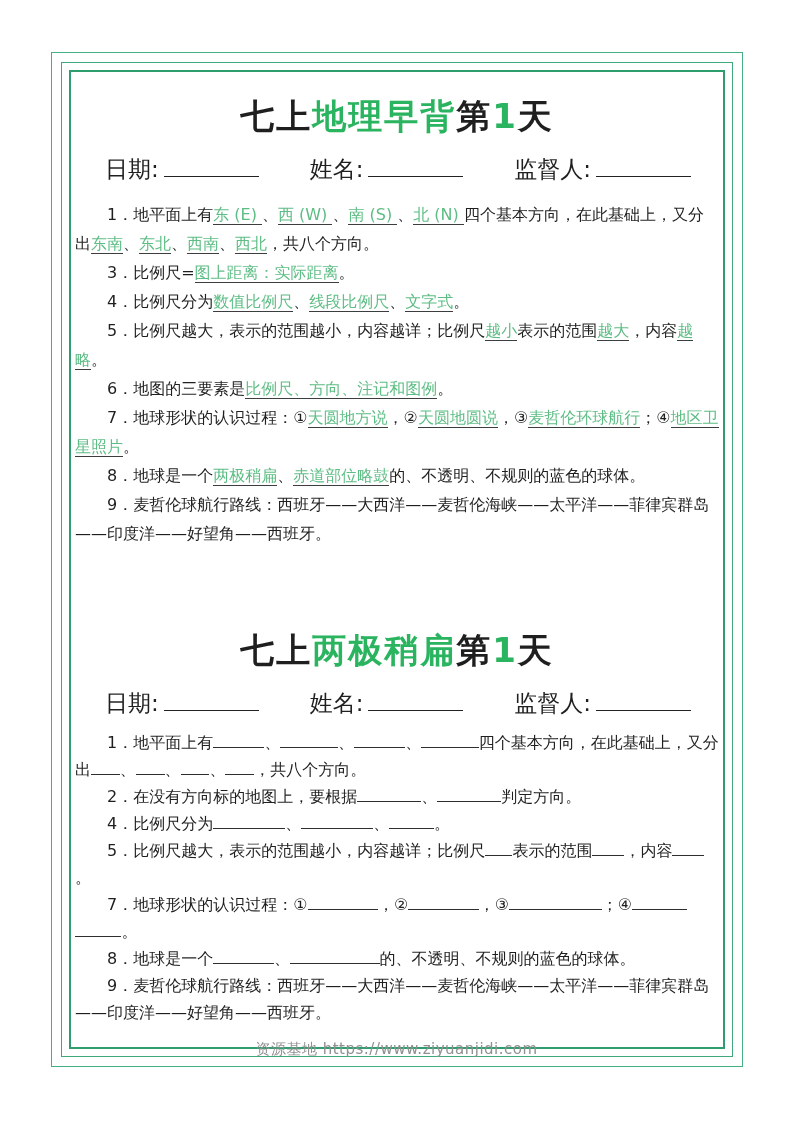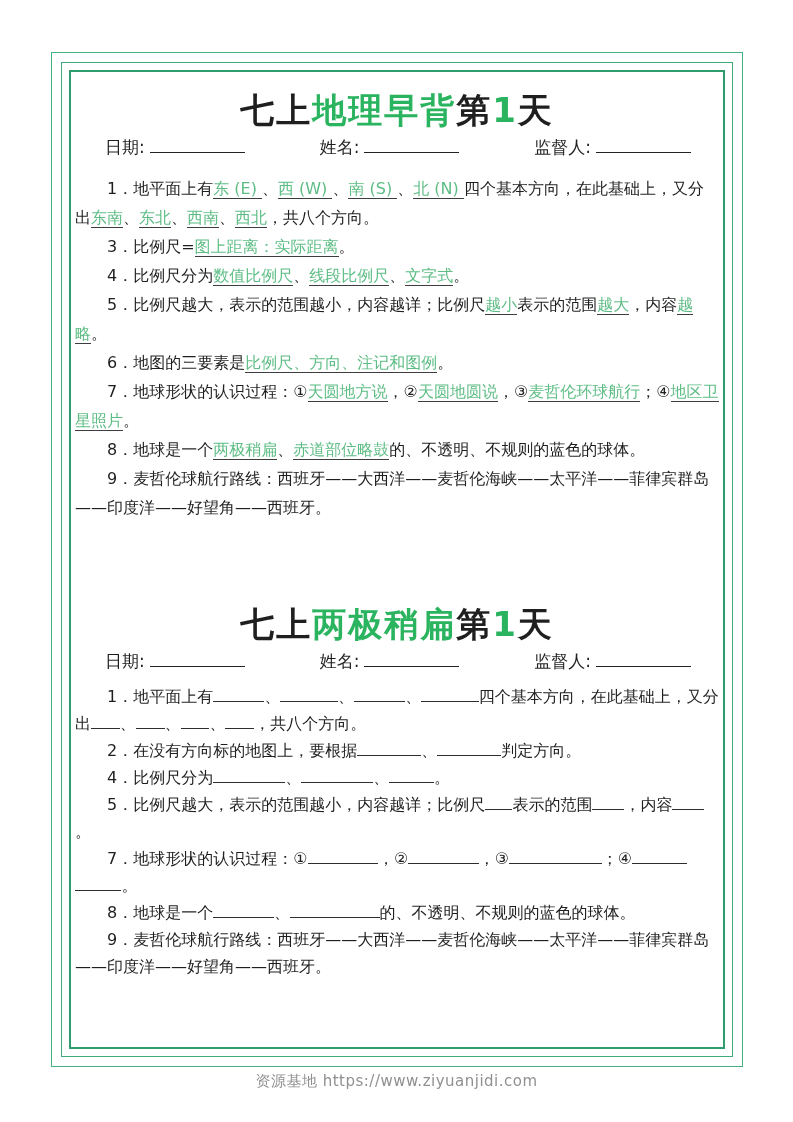--- a/index.html
+++ b/index.html
@@ -20,46 +20,46 @@
   }
   .frame-a{
     position:absolute;left:51px;top:52px;width:692px;height:1015px;
     border:1px solid var(--border-outer);padding:9px;
   }
   .frame-b{border:1px solid var(--border-mid);width:100%;height:100%;padding:7px}
   .frame-c{border:2px solid var(--border-inner);width:100%;height:100%;padding:6px 4px 0 4px;overflow:hidden}
 
   .title{
     display:flex;justify-content:center;align-items:baseline;
-    font-size:34px;font-weight:700;letter-spacing:2px;margin-top:10px;line-height:1.3;
+    font-size:34px;font-weight:700;letter-spacing:2px;margin-top:16px;line-height:1.3;
   }
   .t-green{color:var(--green-title)}
   .t-black{color:var(--ink)}
 
   .fields{
     display:flex;justify-content:space-between;align-items:flex-end;
-    padding:0 28px 0 30px;margin-top:4px;font-size:17px;font-weight:500;
+    padding:0 28px 0 30px;margin-top:16px;font-size:23px;font-weight:500;
   }
   .field{white-space:nowrap}
   .fline{
     display:inline-block;width:95px;height:13px;margin-left:5px;
     border-bottom:1.5px solid #222;vertical-align:baseline;
   }
 
   .items{margin-top:15px;font-size:16px;line-height:29px}
   .sec2 .items{line-height:27px;margin-top:10px}
   .item{text-indent:2em;margin:0}
   .term{color:var(--green-term);border-bottom:1px solid var(--line-dark);padding-bottom:0}
   .blank{
     display:inline-block;height:15px;border-bottom:1px solid #2e2e2e;vertical-align:baseline;
   }
   .sec2{margin-top:80px}
 
   .footer{
-    position:absolute;left:0;top:1072px;width:100%;text-align:center;
+    position:absolute;left:0;top:1040px;width:100%;text-align:center;
     font-size:15px;color:var(--footer-gray);letter-spacing:0.5px;
   }
 </style>
 </head>
 <body>
 
 <div class="frame-a">
   <div class="frame-b">
     <div class="frame-c">
 

